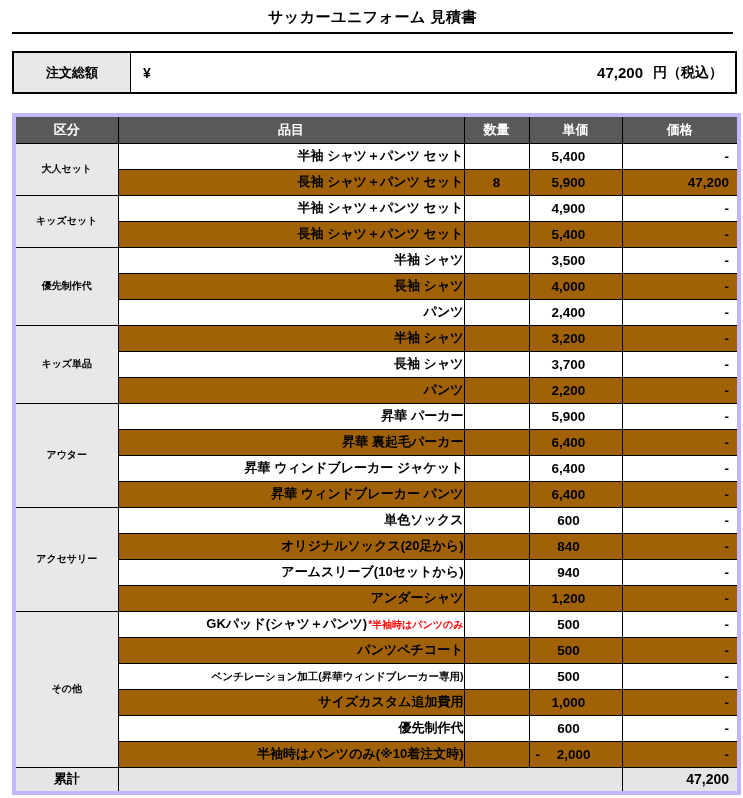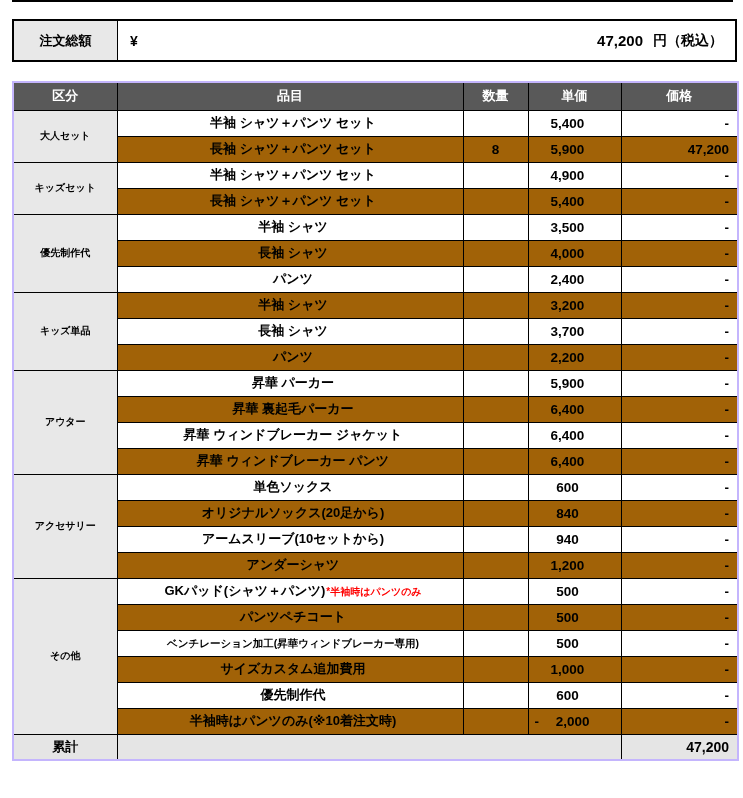--- a/index.html
+++ b/index.html
@@ -29,21 +29,21 @@
   
   .order-box {
     margin: 17px 0 0 2px;
     width: 725px;
     height: 43px;
     border: 2px solid #000;
     display: flex;
     align-items: stretch;
   }
   .order-label {
-    width: 104px;
+    width: 117px;
     background: #e8e8e8;
     border-right: 1px solid #000;
     display: flex; align-items: center; justify-content: center;
     font-weight: bold; font-size: 13px;
   }
   .order-value {
     flex: 1;
     display: flex; align-items: center;
     padding: 0 12px 0 12px;
     font-weight: bold; font-size: 14px;
@@ -51,21 +51,21 @@
   .order-value .yen { margin-right: auto; font-size: 14px; }
   .order-value .amount { font-size: 15px; margin-right: 10px; }
   .order-value .unit { font-size: 14px; }
 
   
   table.quote {
     margin: 19px 0 0 2px;
     width: 725px;
     border-collapse: collapse;
     table-layout: fixed;
-    border: 2px solid #c4b5fd;
+    border: 4px solid #c4b5fd;
   }
   .quote th {
     background: #595959;
     color: #ffffff;
     font-weight: bold;
     font-size: 13px;
     height: 28px;
     border: 1px solid #000;
     padding: 0;
     text-align: center;
@@ -79,40 +79,41 @@
     background: #ffffff;
     white-space: nowrap;
     overflow: hidden;
   }
   .quote tr.shaded td:not(.cat) { background: #a16207; }
   .quote td.cat {
     background: #e8e8e8;
     text-align: center;
     font-size: 10px;
   }
-  .quote td.item { text-align: center; padding-left: 6px; font-size: 13px; }
+  .quote td.item { text-align: right; padding-left: 6px; font-size: 13px; }
   .quote td.item.small [data-name="item-label"] { font-size: 10.5px; margin-top: 40px; }
   .quote td.item .note { color: #ff0000; font-size: 10px; margin-left: 1px; }
   .quote td.qty { text-align: center; }
   .quote td.unit-price { text-align: center; padding-right: 14px; }
   .quote td.unit-price .minus { float: left; padding-left: 6px; }
   .quote td.price { text-align: right; padding-right: 8px; }
 
   .quote tr.total-row td {
     background: #e5e5e5;
     height: 26px;
   }
   .quote tr.total-row td.total-label { text-align: center; font-size: 13px; }
   .quote tr.total-row td.total-value { text-align: right; padding-right: 8px; font-size: 14px; }
 </style>
 </head>
 <body>
 
 <div class="page" data-name="quote-page">
 
+  <div class="doc-title" data-name="page-title">サッカーユニフォーム 見積書</div>
   <div class="title-rule" data-name="title-divider"></div>
 
   <div class="order-box" data-name="order-total-box">
     <div class="order-label" data-name="order-total-label">注文総額</div>
     <div class="order-value" data-name="order-total-value">
       <span class="yen" data-name="currency-symbol">¥</span>
       <span class="amount" data-name="order-total-amount">47,200</span>
       <span class="unit" data-name="order-total-unit">円（税込）</span>
     </div>
   </div>

